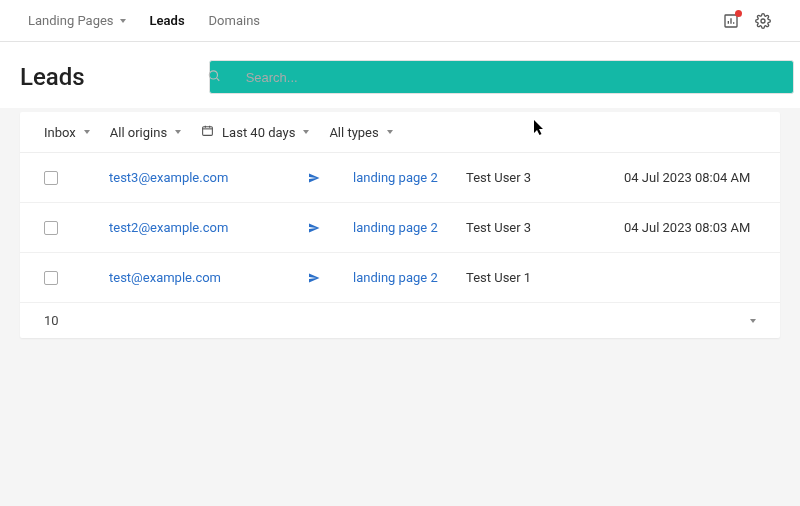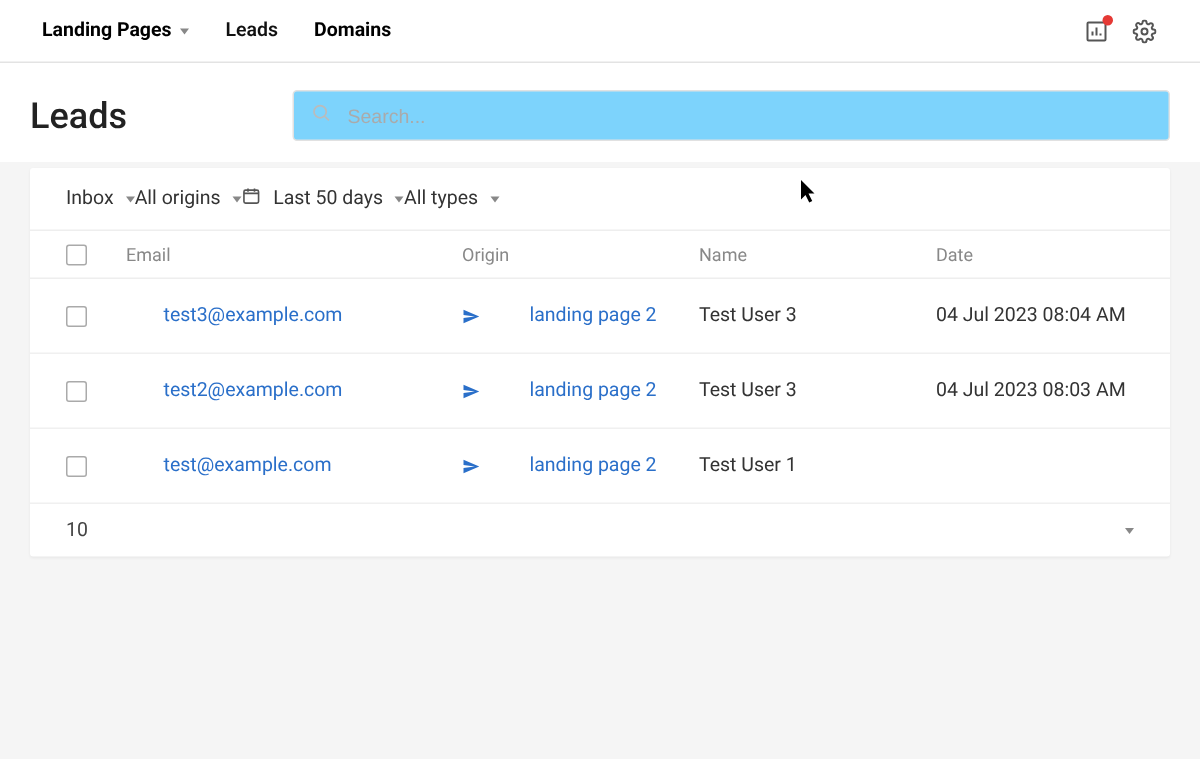--- a/index.html
+++ b/index.html
@@ -16,26 +16,25 @@
     height: 42px;
     background: #fff;
     border-bottom: 1px solid #e3e3e3;
     display: flex;
     align-items: center;
     padding: 0 28px 0 28px;
   }
   .topnav-left { display: flex; align-items: center; gap: 24px; }
   .nav-item {
     font-size: 13px;
-    color: #000000;
+    color: #737373;
     display: flex;
     align-items: center;
     gap: 6px;
     cursor: pointer;
-    font-weight: bold;
   }
   .nav-item.active { color: #111; font-weight: 600; }
   .caret-down {
     width: 0; height: 0;
     border-left: 3px solid transparent;
     border-right: 3px solid transparent;
     border-top: 4px solid #888;
     display: inline-block;
   }
   .topnav-right { margin-left: auto; display: flex; align-items: center; gap: 14px; }
@@ -65,39 +64,41 @@
     position: relative;
   }
   .search-input {
     width: 100%;
     height: 34px;
     border: 1px solid #e1e1e1;
     border-radius: 3px;
     padding: 0 12px 0 36px;
     font-size: 13px;
     color: #333;
-    background: #7dd3fc;
+    background: #14b8a6;
+    margin-left: 14px;
   }
   .search-input::placeholder { color: #aaa; }
   .search-icon {
     position: absolute;
     left: 12px; top: 50%;
     transform: translateY(-50%);
     color: #bbb;
   }
 
   .panel {
     margin: 4px 20px 0 20px;
     background: #fff;
     box-shadow: 0 1px 2px rgba(0,0,0,0.06);
     border-radius: 2px;
   }
   .filters {
     display: flex;
     align-items: center;
+    gap: 20px;
     padding: 12px 24px;
     font-size: 13px;
     color: #333;
     border-bottom: 1px solid #eee;
   }
   .filter {
     display: flex;
     align-items: center;
     gap: 8px;
     cursor: pointer;
@@ -212,38 +213,29 @@
       <span class="caret-down"></span>
     </div>
     <div class="filter">
       <span class="cal-icon">
         <svg width="13" height="13" viewBox="0 0 24 24" fill="currentColor">
             <rect x="3" y="5" width="18" height="16" rx="2" fill="none" stroke="currentColor" stroke-width="2"></rect>
             <path d="M3 9h18" stroke="currentColor" stroke-width="2"></path>
             <path d="M8 3v4M16 3v4" stroke="currentColor" stroke-width="2"></path>
           </svg>
       </span>
-      <span>Last 50 days</span>
+      <span>Last 40 days</span>
       <span class="caret-down"></span>
     </div>
     <div class="filter">
       <span>All types</span>
       <span class="caret-down"></span>
     </div>
   </div>
 
-  <div class="table-header">
-    <div class="col-check">
-      <div class="checkbox"></div>
-    </div>
-    <div class="col-email">Email</div>
-    <div class="col-origin">Origin</div>
-    <div class="col-name">Name</div>
-    <div class="col-date">Date</div>
-  </div>
 
   <div class="row">
     <div class="col-check">
         <div class="checkbox"></div>
       </div>
     <div class="col-email"><span class="link">test3@example.com</span></div>
     <div class="col-origin origin-cell">
       <svg width="12" height="12" viewBox="0 0 24 24" fill="currentColor">
           <path d="M2 21l21-9L2 3v7l15 2-15 2v7z"></path>
         </svg>

